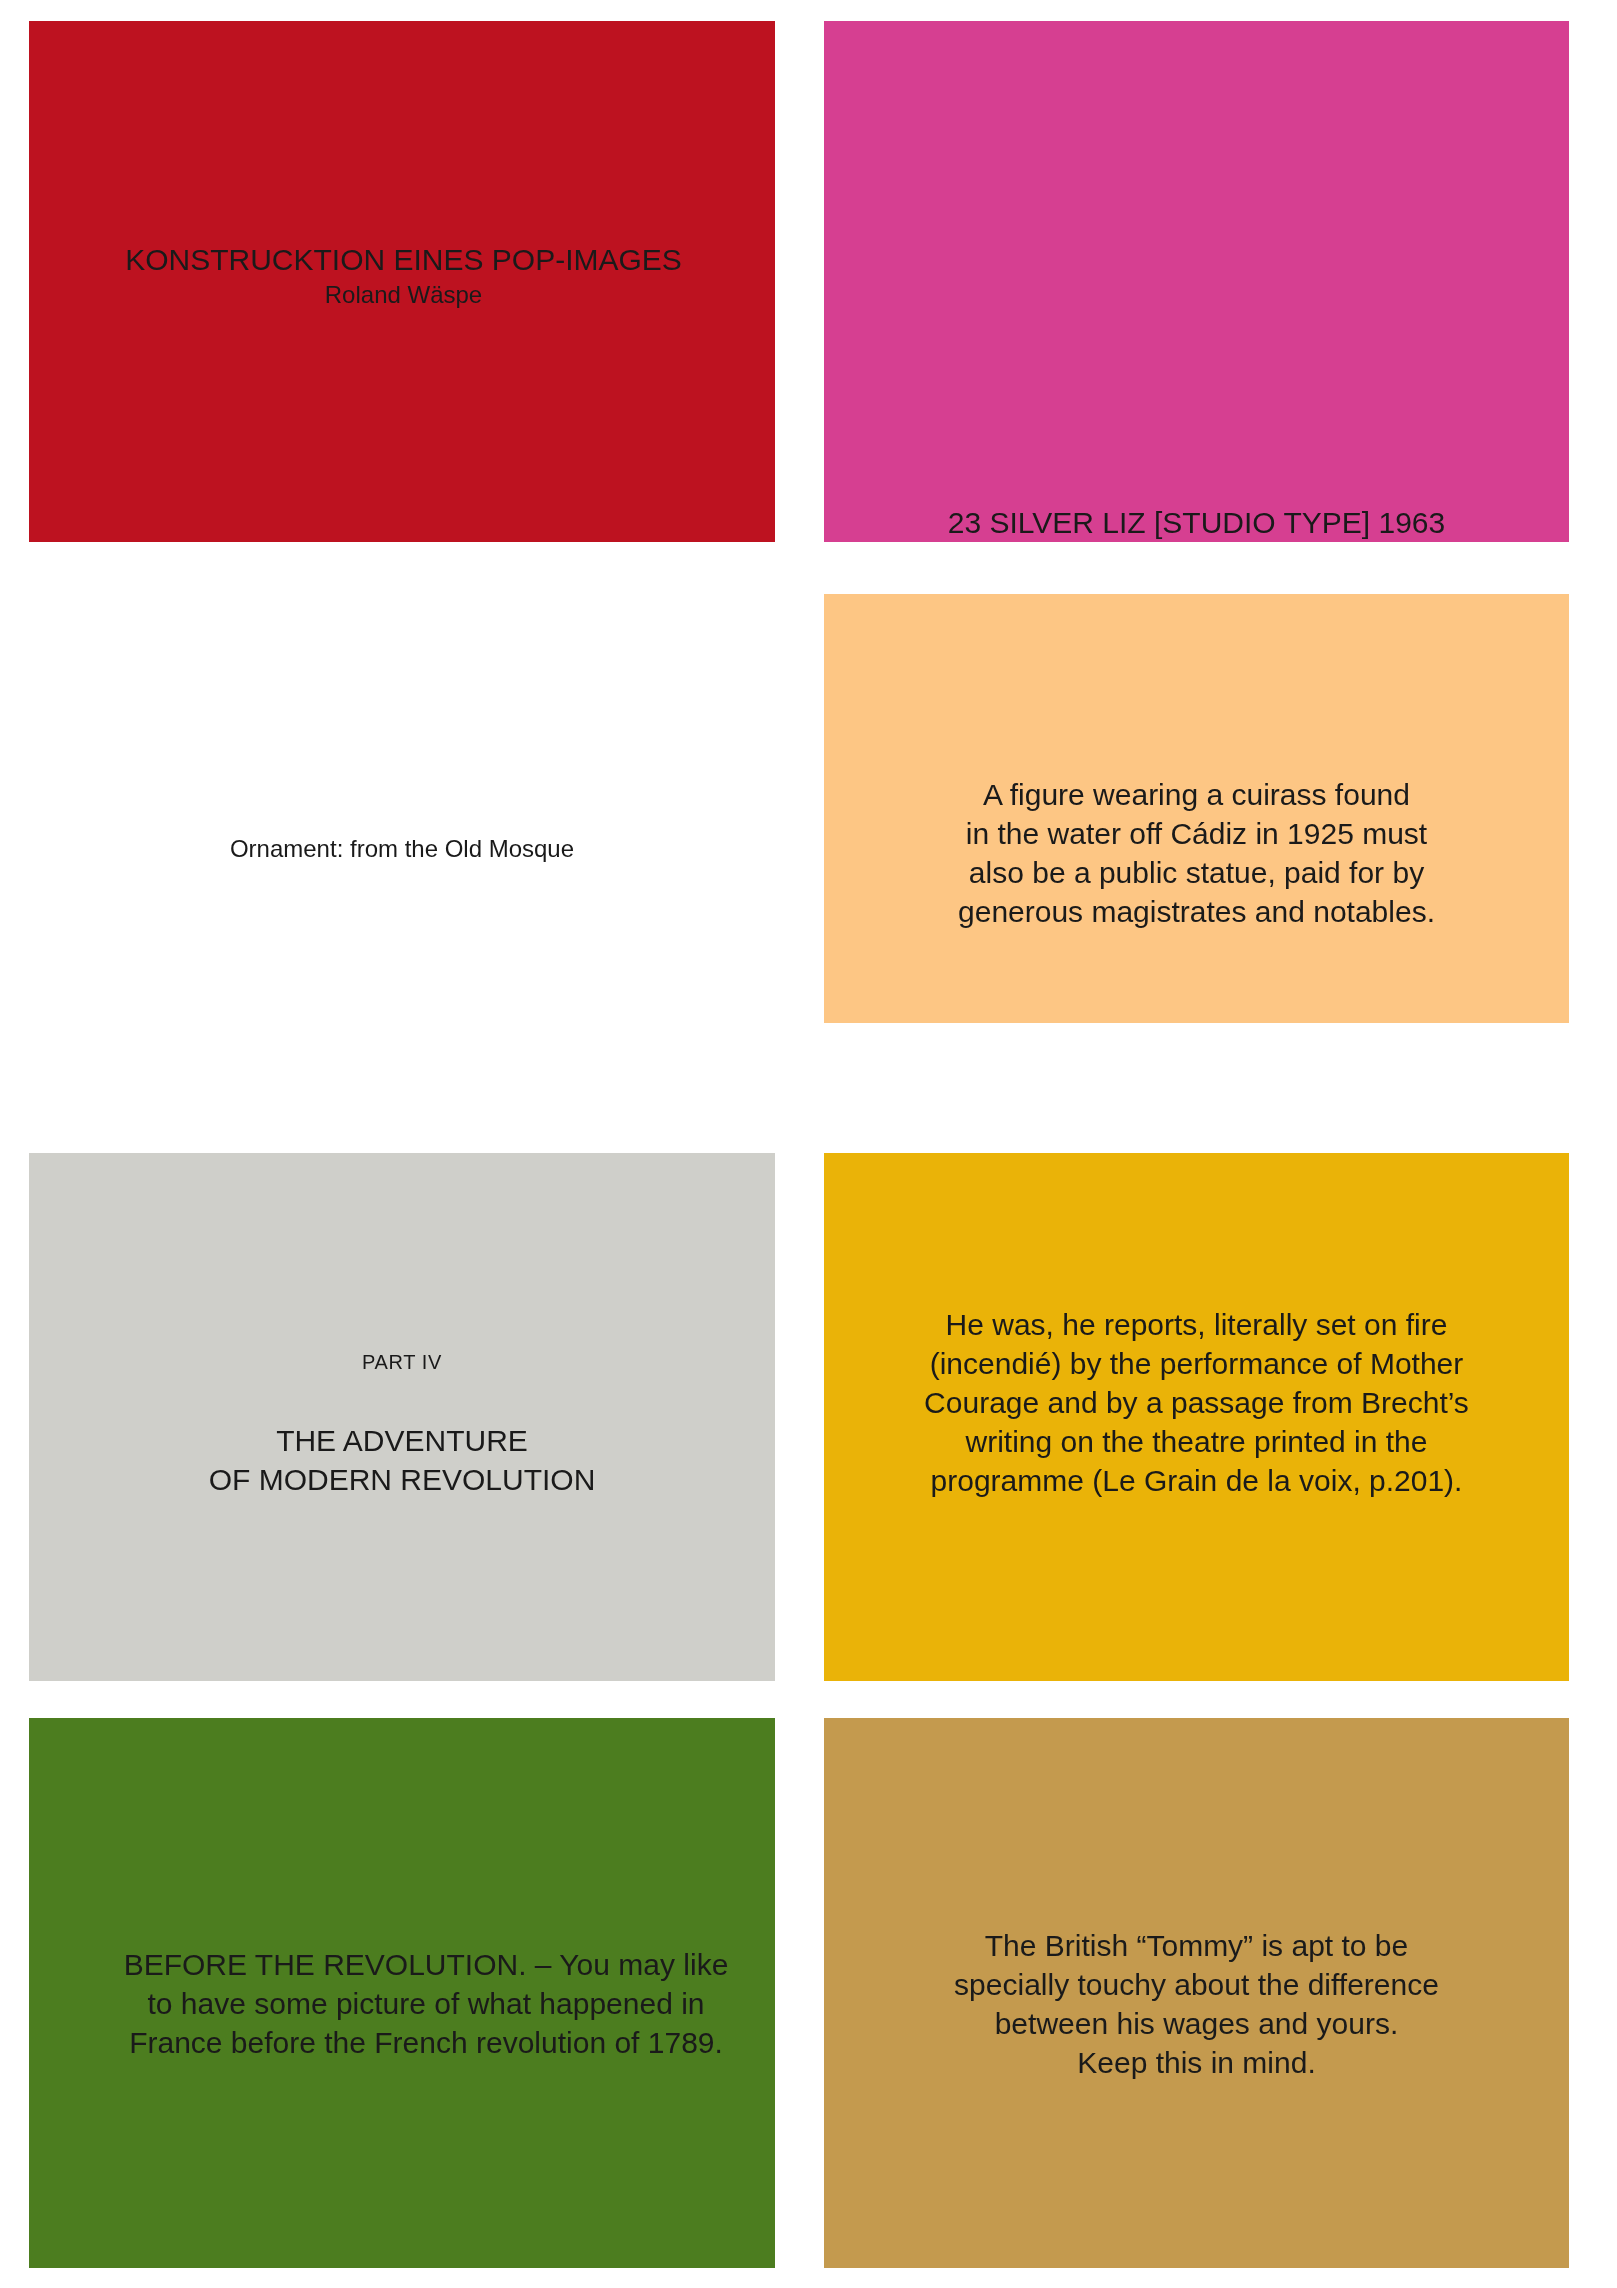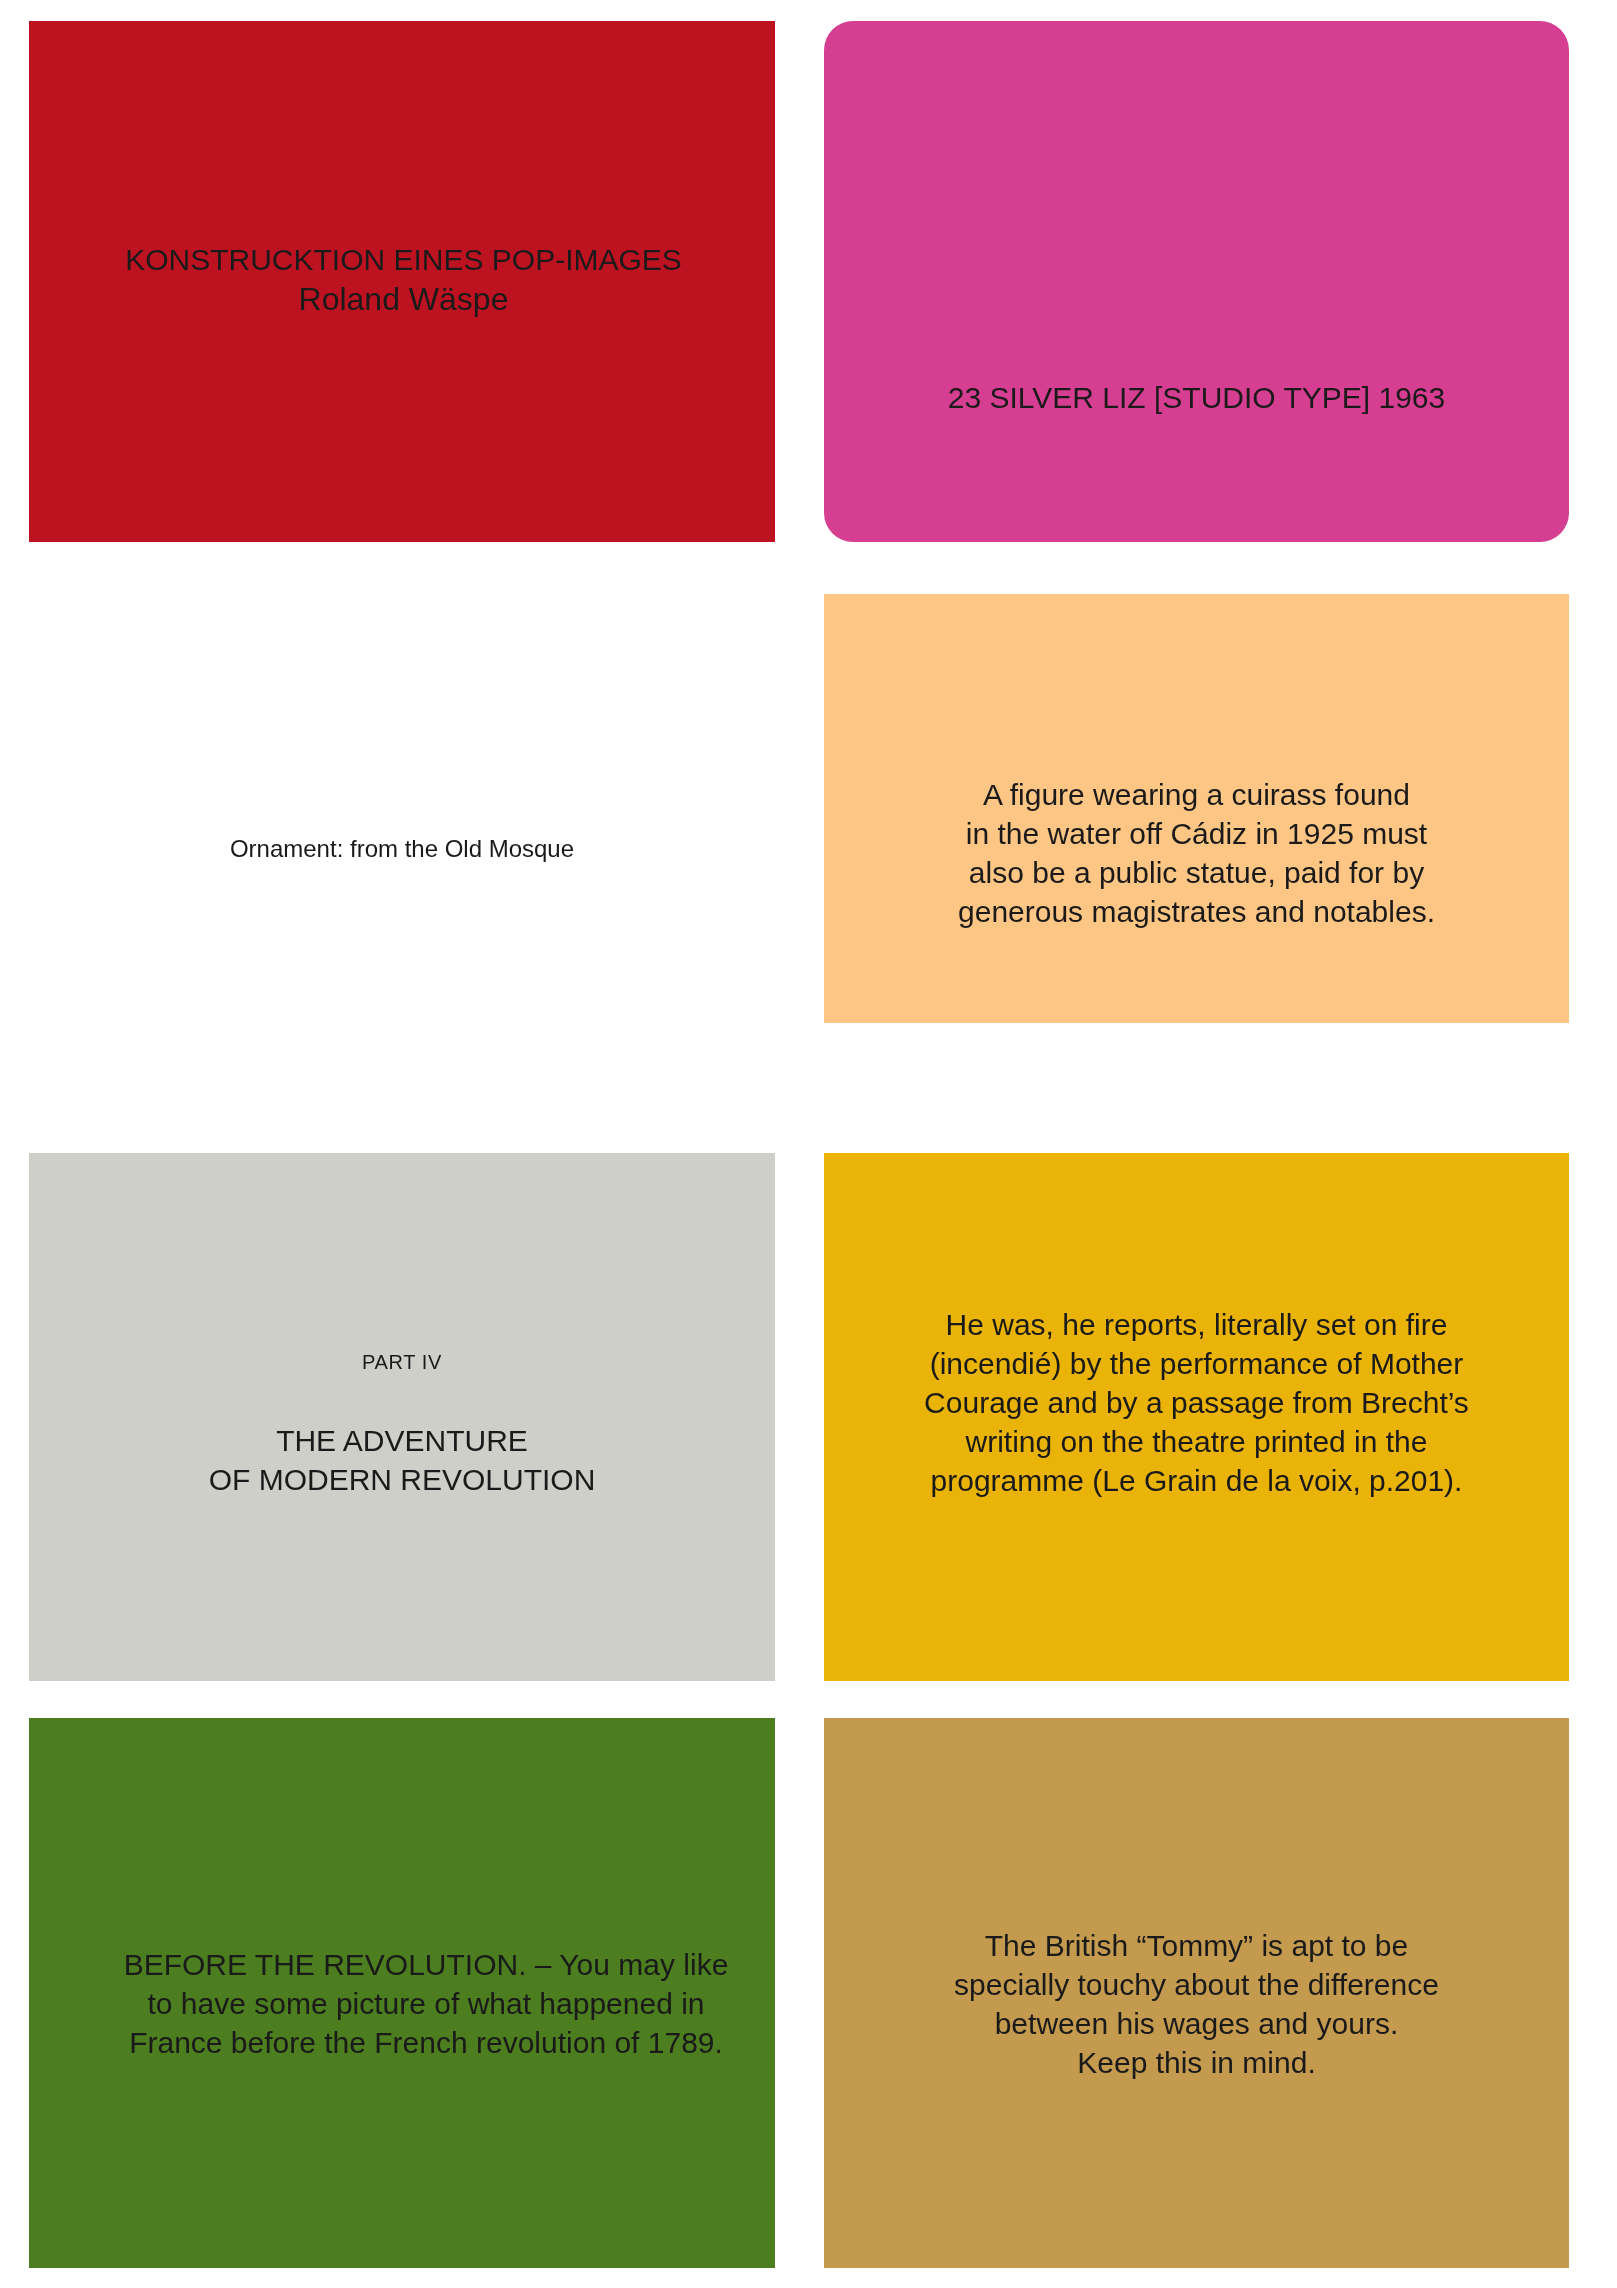--- a/index.html
+++ b/index.html
@@ -37,27 +37,26 @@
 
   
   #card-0 {
     left: 29px; top: 21px; width: 746px; height: 521px;
     background: #bd1220;
     justify-content: flex-start;
     padding-left: 28px;
   }
   #card-0 .inner { margin-top: 219px; }
   #card-0 .title { font-size: 30px; }
-  #card-0 .subtitle { font-size: 32px; }
+  #card-0 .subtitle { font-size: 24px; }
 
   #card-1 {
     left: 824px; top: 21px; width: 745px; height: 521px;
     background: #d63f91;
-    justify-content: center;
-    border-radius: 29px;
+    justify-content: flex-end;
   }
   #card-1 .inner { margin-top: 232px; }
   #card-1 .title { font-size: 30px; }
 
   #card-2 {
     left: 29px; top: 584px; width: 746px; height: 530px;
     background: #ffffff;
   }
   #card-2 .title { font-size: 24px; }
 

